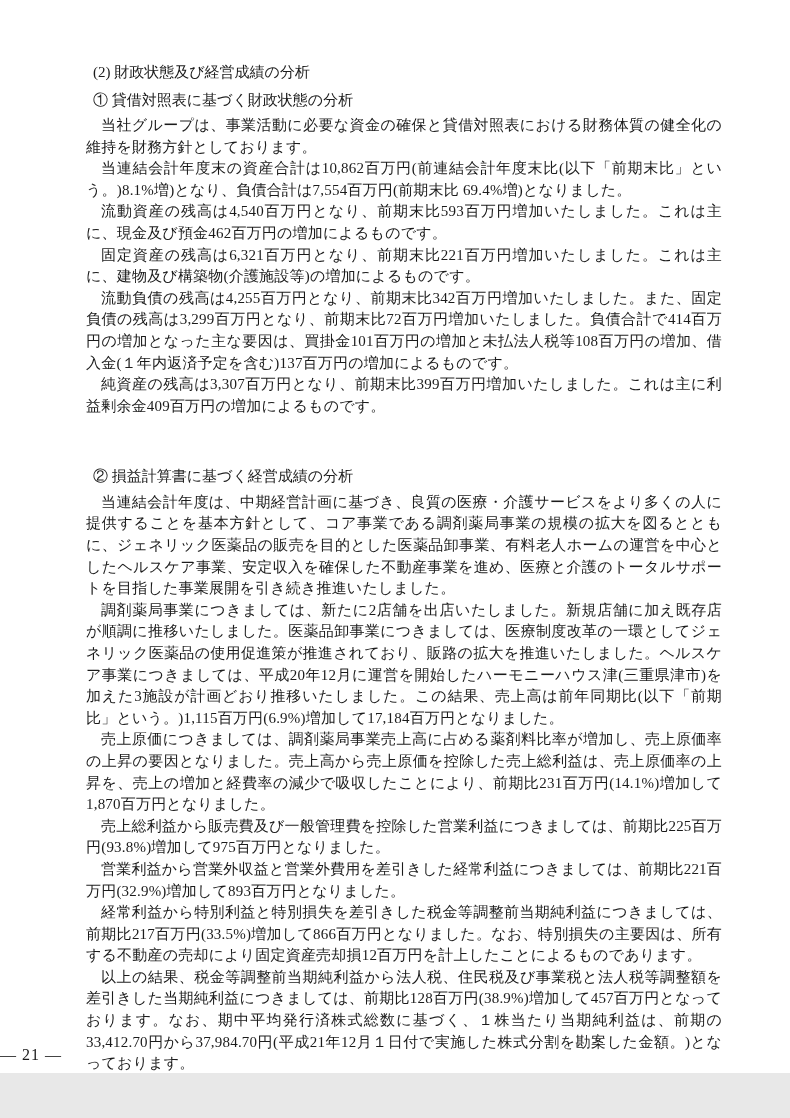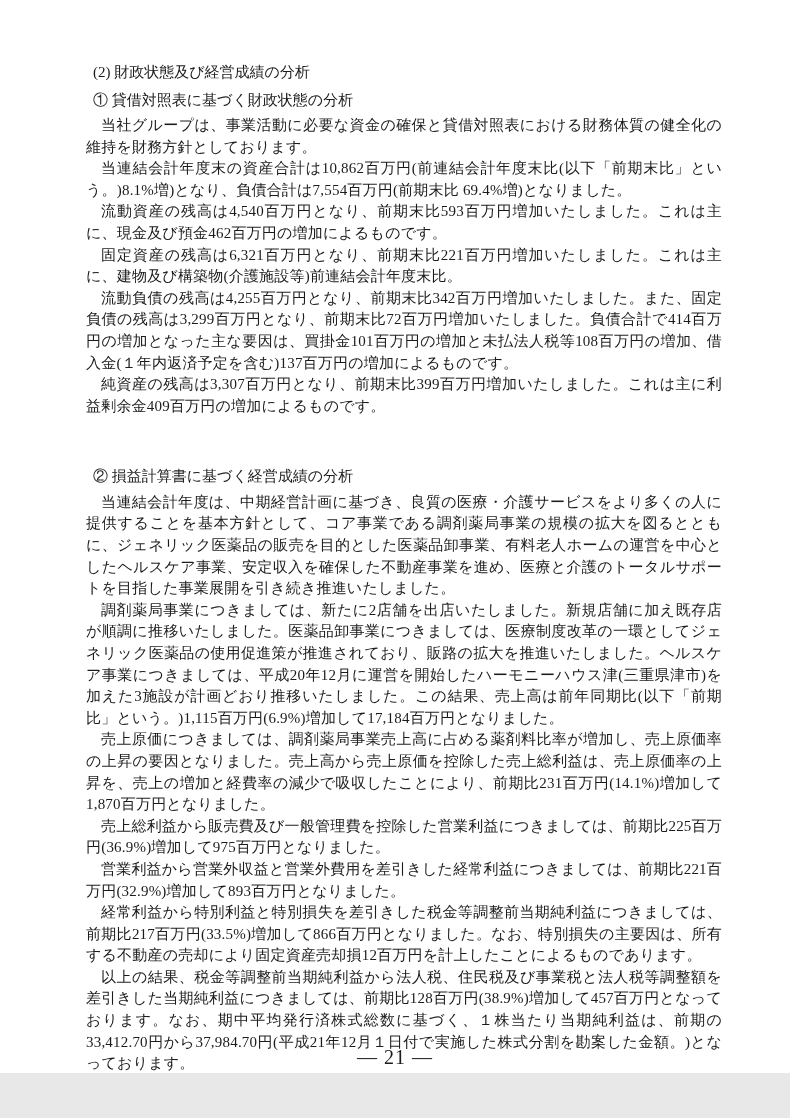--- a/index.html
+++ b/index.html
@@ -36,49 +36,49 @@
     margin: 0;
     text-indent: 1em;
     text-align: justify;
     letter-spacing: 0.2px;
   }
   .footer {
     position: absolute;
     top: 1046px;
     left: 0;
     right: 0;
-    text-align: center;
-    font-size: 20px;
+    text-align: left;
+    font-size: 16px;
     letter-spacing: 1px;
   }
 </style>
 </head>
 <body>
 
 <div class="page">
   <div class="content">
 
     <h2 class="sec-title">(2) 財政状態及び経営成績の分析</h2>
 
     <section>
       <h3 class="sub-title">① 貸借対照表に基づく財政状態の分析</h3>
       <p class="para">当社グループは、事業活動に必要な資金の確保と貸借対照表における財務体質の健全化の維持を財務方針としております。</p>
       <p class="para">当連結会計年度末の資産合計は10,862百万円(前連結会計年度末比(以下「前期末比」という。)8.1%増)となり、負債合計は7,554百万円(前期末比 69.4%増)となりました。</p>
       <p class="para">流動資産の残高は4,540百万円となり、前期末比593百万円増加いたしました。これは主に、現金及び預金462百万円の増加によるものです。</p>
-      <p class="para">固定資産の残高は6,321百万円となり、前期末比221百万円増加いたしました。これは主に、建物及び構築物(介護施設等)前連結会計年度末比。</p>
+      <p class="para">固定資産の残高は6,321百万円となり、前期末比221百万円増加いたしました。これは主に、建物及び構築物(介護施設等)の増加によるものです。</p>
       <p class="para">流動負債の残高は4,255百万円となり、前期末比342百万円増加いたしました。また、固定負債の残高は3,299百万円となり、前期末比72百万円増加いたしました。負債合計で414百万円の増加となった主な要因は、買掛金101百万円の増加と未払法人税等108百万円の増加、借入金(１年内返済予定を含む)137百万円の増加によるものです。</p>
       <p class="para">純資産の残高は3,307百万円となり、前期末比399百万円増加いたしました。これは主に利益剰余金409百万円の増加によるものです。</p>
     </section>
 
     <section class="sec-income">
       <h3 class="sub-title">② 損益計算書に基づく経営成績の分析</h3>
       <p class="para">当連結会計年度は、中期経営計画に基づき、良質の医療・介護サービスをより多くの人に提供することを基本方針として、コア事業である調剤薬局事業の規模の拡大を図るとともに、ジェネリック医薬品の販売を目的とした医薬品卸事業、有料老人ホームの運営を中心としたヘルスケア事業、安定収入を確保した不動産事業を進め、医療と介護のトータルサポートを目指した事業展開を引き続き推進いたしました。</p>
       <p class="para">調剤薬局事業につきましては、新たに2店舗を出店いたしました。新規店舗に加え既存店が順調に推移いたしました。医薬品卸事業につきましては、医療制度改革の一環としてジェネリック医薬品の使用促進策が推進されており、販路の拡大を推進いたしました。ヘルスケア事業につきましては、平成20年12月に運営を開始したハーモニーハウス津(三重県津市)を加えた3施設が計画どおり推移いたしました。この結果、売上高は前年同期比(以下「前期比」という。)1,115百万円(6.9%)増加して17,184百万円となりました。</p>
       <p class="para">売上原価につきましては、調剤薬局事業売上高に占める薬剤料比率が増加し、売上原価率の上昇の要因となりました。売上高から売上原価を控除した売上総利益は、売上原価率の上昇を、売上の増加と経費率の減少で吸収したことにより、前期比231百万円(14.1%)増加して1,870百万円となりました。</p>
-      <p class="para">売上総利益から販売費及び一般管理費を控除した営業利益につきましては、前期比225百万円(36.9%)増加して975百万円となりました。</p>
+      <p class="para">売上総利益から販売費及び一般管理費を控除した営業利益につきましては、前期比225百万円(93.8%)増加して975百万円となりました。</p>
       <p class="para">営業利益から営業外収益と営業外費用を差引きした経常利益につきましては、前期比221百万円(32.9%)増加して893百万円となりました。</p>
       <p class="para">経常利益から特別利益と特別損失を差引きした税金等調整前当期純利益につきましては、前期比217百万円(33.5%)増加して866百万円となりました。なお、特別損失の主要因は、所有する不動産の売却により固定資産売却損12百万円を計上したことによるものであります。</p>
       <p class="para">以上の結果、税金等調整前当期純利益から法人税、住民税及び事業税と法人税等調整額を差引きした当期純利益につきましては、前期比128百万円(38.9%)増加して457百万円となっております。なお、期中平均発行済株式総数に基づく、１株当たり当期純利益は、前期の33,412.70円から37,984.70円(平成21年12月１日付で実施した株式分割を勘案した金額。)となっております。</p>
     </section>
 
   </div>
 
   <div class="footer">― 21 ―</div>
 </div>
 

